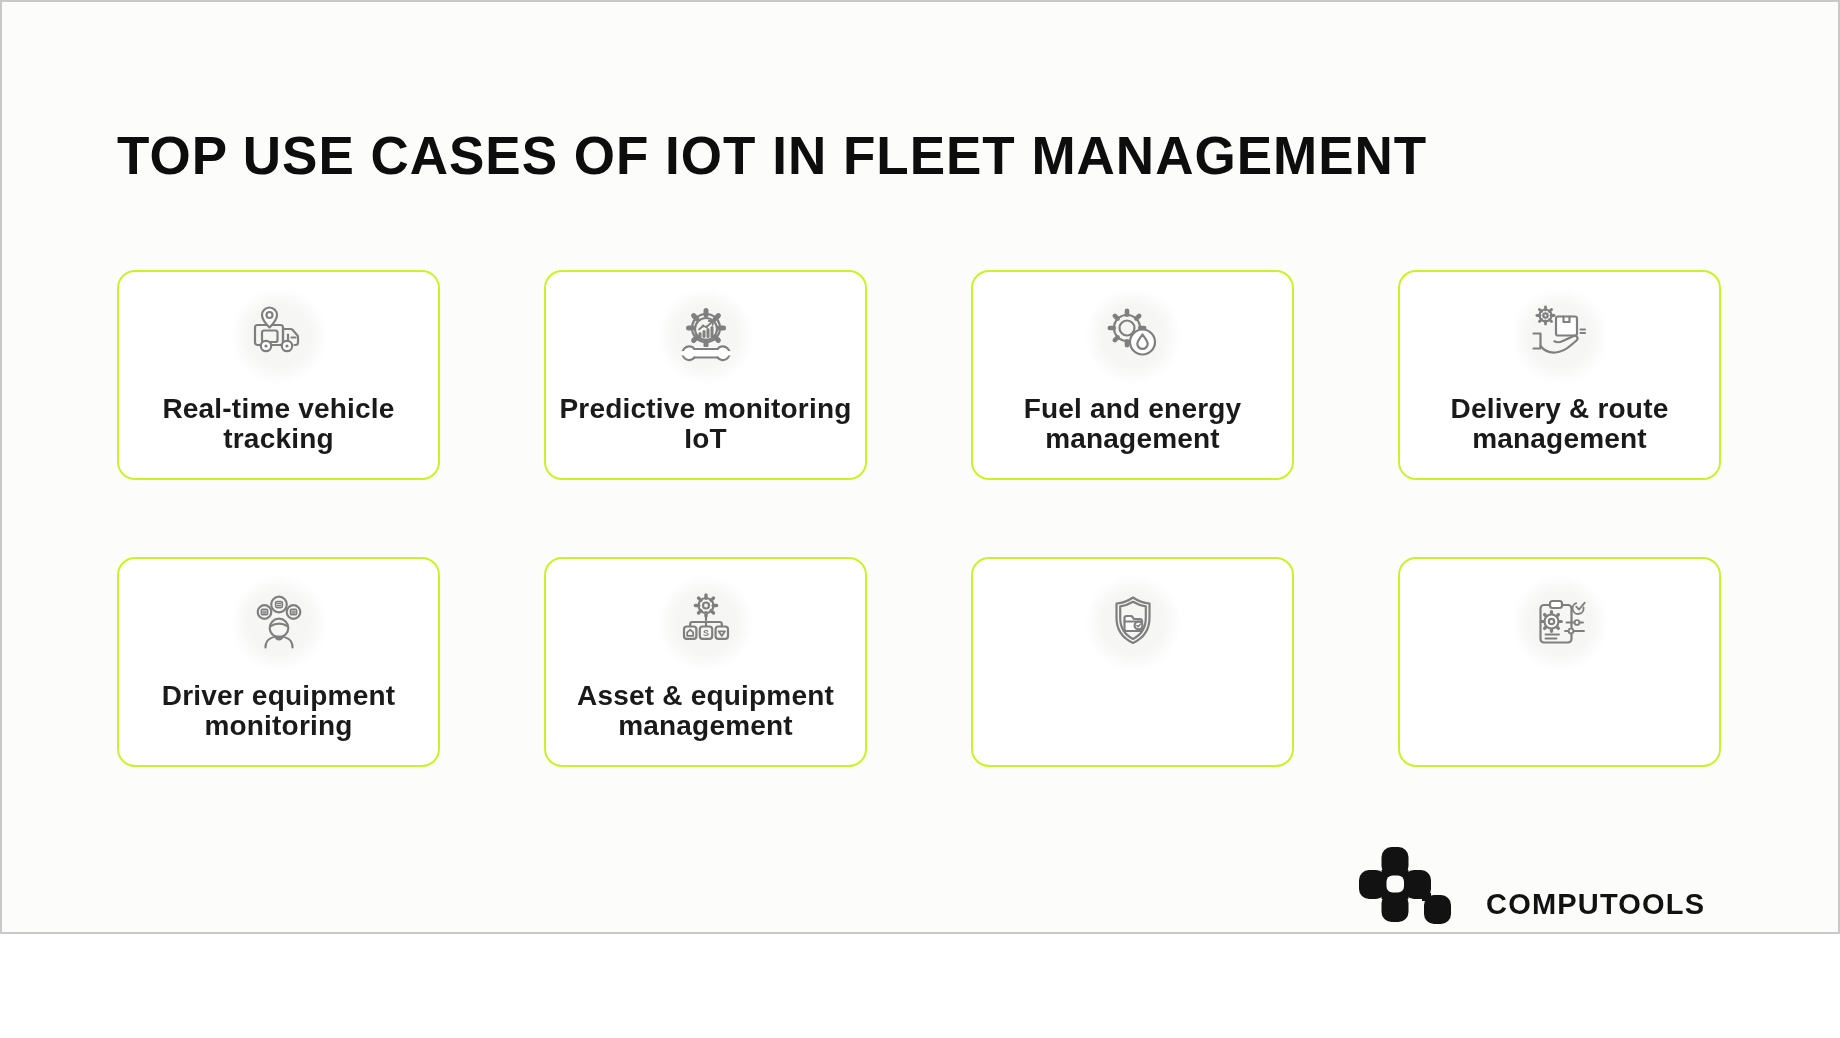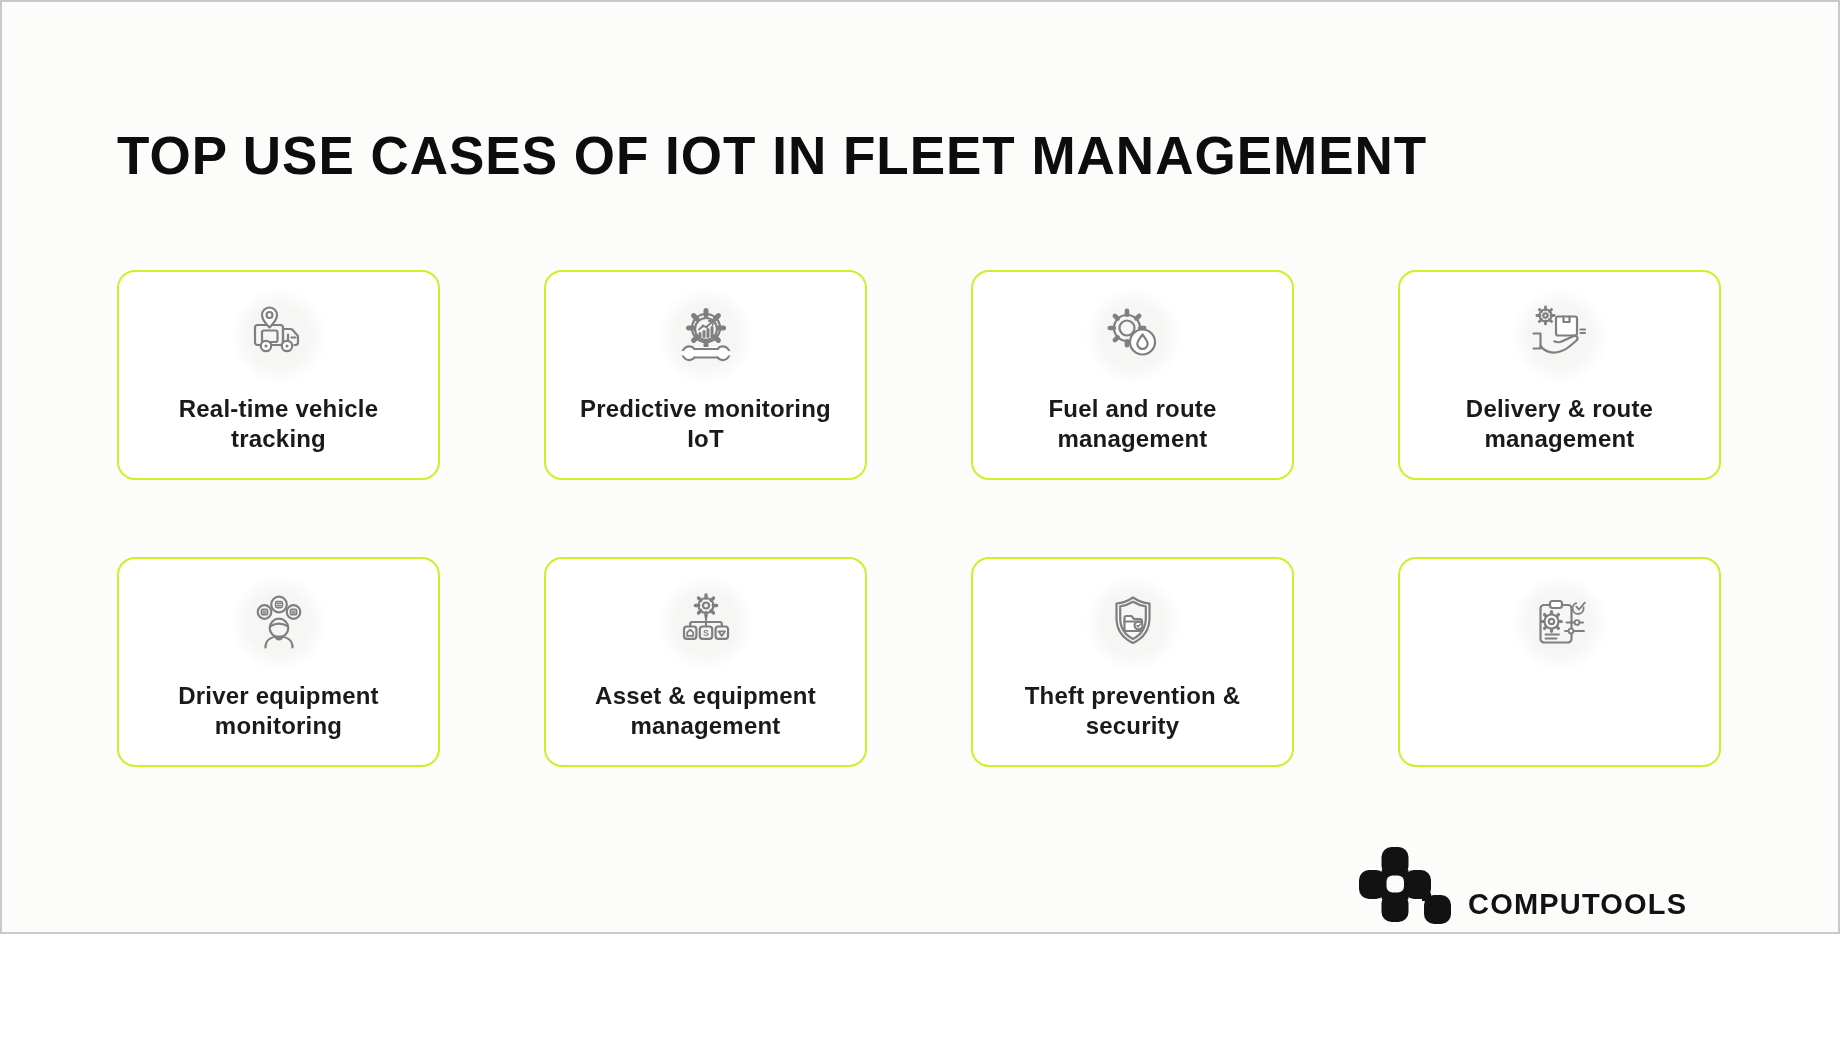--- a/index.html
+++ b/index.html
@@ -44,28 +44,28 @@
     stroke:var(--icon-stroke,#7F7F7F);
     stroke-width:2.2;
     stroke-linecap:round;stroke-linejoin:round;
   }
   .wf{fill:#FFFFFF;}
   .gf{fill:var(--icon-stroke,#7F7F7F);stroke:none;}
   .label{
     margin-top:10px;
     width:100%;
     text-align:center;
-    font-size:24px;font-weight:bold;line-height:30px;
+    font-size:28px;font-weight:bold;line-height:30px;
     letter-spacing:0.2px;
     color:#1A1A1A;
     white-space:pre-line;
   }
   .logo{
     position:absolute;left:1357px;top:845px;
-    display:flex;align-items:flex-end;column-gap:17px;
+    display:flex;align-items:flex-end;column-gap:35px;
   }
   .logo-mark{width:92px;height:77px;display:block;}
   .brand{
     font-size:29px;font-weight:bold;letter-spacing:1.2px;
     color:#121212;line-height:1;padding-bottom:5px;white-space:nowrap;
   }
 </style>
 </head>
 <body>
 
@@ -145,21 +145,21 @@
             <line x1="26" y1="6.8" x2="26" y2="10.8" transform="rotate(225 26 24)"></line>
             <line x1="26" y1="6.8" x2="26" y2="10.8" transform="rotate(270 26 24)"></line>
             <line x1="26" y1="6.8" x2="26" y2="10.8" transform="rotate(315 26 24)"></line>
           </g>
           <circle cx="26" cy="24" r="13"></circle>
           <circle cx="26" cy="24" r="7.5"></circle>
           <circle class="wf" cx="41.5" cy="38" r="12.5"></circle>
           <path d="M41.5 30.5 c3.2 4.2 5.2 6.7 5.2 9.2 a5.2 5.2 0 1 1 -10.4 0 c0 -2.5 2 -5 5.2 -9.2 z"></path>
         </svg>
       </div>
-      <div class="label">Fuel and route
+      <div class="label">Fuel and energy
 management</div>
     </div>
 
     <div class="card">
       <div class="halo">
         <svg class="icon" viewBox="0 0 64 64">
           <g stroke-width="2.8">
             <line x1="17.5" y1="2.9" x2="17.5" y2="6" transform="rotate(0 17.5 11.5)"></line>
             <line x1="17.5" y1="2.9" x2="17.5" y2="6" transform="rotate(45 17.5 11.5)"></line>
             <line x1="17.5" y1="2.9" x2="17.5" y2="6" transform="rotate(90 17.5 11.5)"></line>
@@ -238,22 +238,20 @@
       <div class="halo">
         <svg class="icon" viewBox="0 0 64 64">
           <path d="M32 6.5 C27 10 21 12 15.5 12.5 V27 c0 12.5 7 20.5 16.5 25 c9.5 -4.5 16.5 -12.5 16.5 -25 V12.5 C43 12 37 10 32 6.5 z"></path>
           <path d="M32 10.8 C28 13.2 23.2 14.9 19.2 15.3 V27 c0 10.3 5.4 17.2 12.8 21 c7.4 -3.8 12.8 -10.7 12.8 -21 V15.3 C40.8 14.9 36 13.2 32 10.8 z"></path>
           <path class="wf" d="M23.5 38 v-11 a2 2 0 0 1 2 -2 h5 l2.5 3 h6 a2 2 0 0 1 2 2 v8 a2 2 0 0 1 -2 2 h-13.5 a2 2 0 0 1 -2 -2 z"></path>
           <path d="M23.5 30.5 h17.5"></path>
           <circle class="wf" cx="37.5" cy="34.5" r="3.9"></circle>
           <path d="M35.9 34.5 l1.2 1.2 l2 -2.3" stroke-width="1.6"></path>
         </svg>
       </div>
-      <div class="label">Theft prevention &amp;
-security</div>
     </div>
 
     <div class="card">
       <div class="halo">
         <svg class="icon" viewBox="0 0 64 64">
           <rect x="12.5" y="14" width="31" height="37.5" rx="3.5"></rect>
           <rect class="wf" x="22" y="10" width="12" height="7" rx="2.5"></rect>
           <g stroke-width="3.2">
             <line x1="23.5" y1="20.7" x2="23.5" y2="23.9" transform="rotate(0 23.5 30.5)"></line>
             <line x1="23.5" y1="20.7" x2="23.5" y2="23.9" transform="rotate(45 23.5 30.5)"></line>

